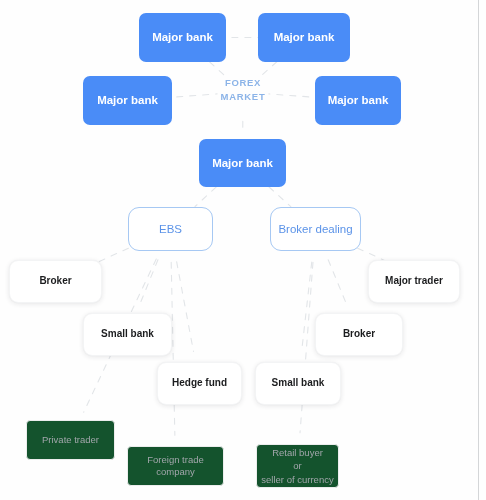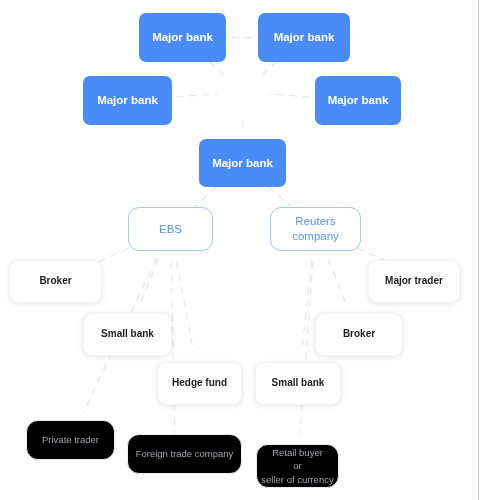--- a/index.html
+++ b/index.html
@@ -65,26 +65,26 @@
   .node.participant {
     background: #ffffff;
     color: #1b1c1e;
     font-size: 10px;
     font-weight: 700;
     border: 1px solid #f3f4f5;
     box-shadow: 0 1px 5px rgba(26,32,44,0.10), 0 0 1px rgba(26,32,44,0.06);
   }
   
   .node.client {
-    background: #000000;
+    background: #14532d;
     color: #a2a6ab;
     font-size: 9.5px;
     font-weight: 500;
     border: 1px solid #eceded;
-    border-radius: 12px;
+    border-radius: 4px;
   }
   .node.client.multiline {
     line-height: 1.42;
   }
   #center-label {
     position: absolute;
     text-align: center;
     color: #8cb4e8;
     font-size: 9.5px;
     font-weight: 700;
@@ -112,20 +112,22 @@
       <line x1="157.938920209159" y1="259.8184632077611" x2="139.8270692899299" y2="304.2556788351719" stroke="#e2e5e8" stroke-width="1.1" stroke-dasharray="6 7" stroke-linecap="round"></line>
       <line x1="176.63951349504092" y1="261.70878741323514" x2="193.47486446069604" y2="351.400571006122" stroke="#e2e5e8" stroke-width="1.1" stroke-dasharray="6 7" stroke-linecap="round"></line>
       <line x1="156.2471599562365" y1="259.073492492341" x2="83.69072936742536" y2="412.1675610347325" stroke="#e2e5e8" stroke-width="1.1" stroke-dasharray="6 7" stroke-linecap="round"></line>
       <line x1="171.20195350740232" y1="262.27259625087055" x2="174.85035552800505" y2="435.2068520274395" stroke="#e2e5e8" stroke-width="1.1" stroke-dasharray="6 7" stroke-linecap="round"></line>
       <line x1="345.7969963699555" y1="242.7713619863434" x2="401.2674308460713" y2="267.9851958391233" stroke="#e2e5e8" stroke-width="1.1" stroke-dasharray="6 7" stroke-linecap="round"></line>
       <line x1="328.186019993485" y1="259.7672438922452" x2="346.5503181193744" y2="304.30594394468966" stroke="#e2e5e8" stroke-width="1.1" stroke-dasharray="6 7" stroke-linecap="round"></line>
       <line x1="311.754371922335" y1="262.0685450285284" x2="301.67584774689124" y2="351.04751560601756" stroke="#e2e5e8" stroke-width="1.1" stroke-dasharray="6 7" stroke-linecap="round"></line>
       <line x1="312.9796636470175" y1="262.1844286476027" x2="300.0203363529825" y2="432.8155713523973" stroke="#e2e5e8" stroke-width="1.1" stroke-dasharray="6 7" stroke-linecap="round"></line>
     </svg>
 
+  <div id="center-label" style="left: 193px; top: 76px; width: 100px;">FOREX
+MARKET</div>
 
   <div id="nodes-layer">
       <div class="node primary" style="left: 139px; top: 13px; width: 87px; height: 49px;">
         <span style="white-space: pre-line;">Major bank</span>
       </div>
       <div class="node primary" style="left: 258px; top: 13px; width: 92px; height: 49px;">
         <span style="white-space: pre-line;">Major bank</span>
       </div>
       <div class="node primary" style="left: 83px; top: 76px; width: 89px; height: 49px;">
         <span style="white-space: pre-line;">Major bank</span>
@@ -133,21 +135,21 @@
       <div class="node primary" style="left: 315px; top: 76px; width: 86px; height: 49px;">
         <span style="white-space: pre-line;">Major bank</span>
       </div>
       <div class="node primary" style="left: 199px; top: 139px; width: 87px; height: 48px;">
         <span style="white-space: pre-line;">Major bank</span>
       </div>
       <div class="node platform" style="left: 128px; top: 207px; width: 85px; height: 44px;">
         <span style="white-space: pre-line;">EBS</span>
       </div>
       <div class="node platform" style="left: 270px; top: 207px; width: 91px; height: 44px;">
-        <span style="white-space: pre-line;">Reuters company</span>
+        <span style="white-space: pre-line;">Broker dealing</span>
       </div>
       <div class="node participant" style="left: 9px; top: 260px; width: 93px; height: 43px;">
         <span style="white-space: pre-line;">Broker</span>
       </div>
       <div class="node participant" style="left: 368px; top: 260px; width: 92px; height: 43px;">
         <span style="white-space: pre-line;">Major trader</span>
       </div>
       <div class="node participant" style="left: 83px; top: 313px; width: 89px; height: 43px;">
         <span style="white-space: pre-line;">Small bank</span>
       </div>
@@ -156,21 +158,21 @@
       </div>
       <div class="node participant" style="left: 157px; top: 362px; width: 85px; height: 43px; text-align: center;">
         <span style="white-space: pre-line;">Hedge fund</span>
       </div>
       <div class="node participant" style="left: 255px; top: 362px; width: 86px; height: 43px;">
         <span style="white-space: pre-line;">Small bank</span>
       </div>
       <div class="node client" style="left: 26px; top: 420px; width: 89px; height: 40px;">
         <span style="white-space: pre-line;">Private trader</span>
       </div>
-      <div class="node client" style="left: 127px; top: 434px; width: 115px; height: 40px;">
+      <div class="node client" style="left: 127px; top: 446px; width: 97px; height: 40px;">
         <span style="white-space: pre-line;">Foreign trade company</span>
       </div>
       <div class="node client multiline" style="left: 256px; top: 444px; width: 83px; height: 44px;">
         <span style="white-space: pre-line;">Retail buyer
 or
 seller of currency</span>
       </div>
     </div>
 
   <div id="edge-line"></div>

